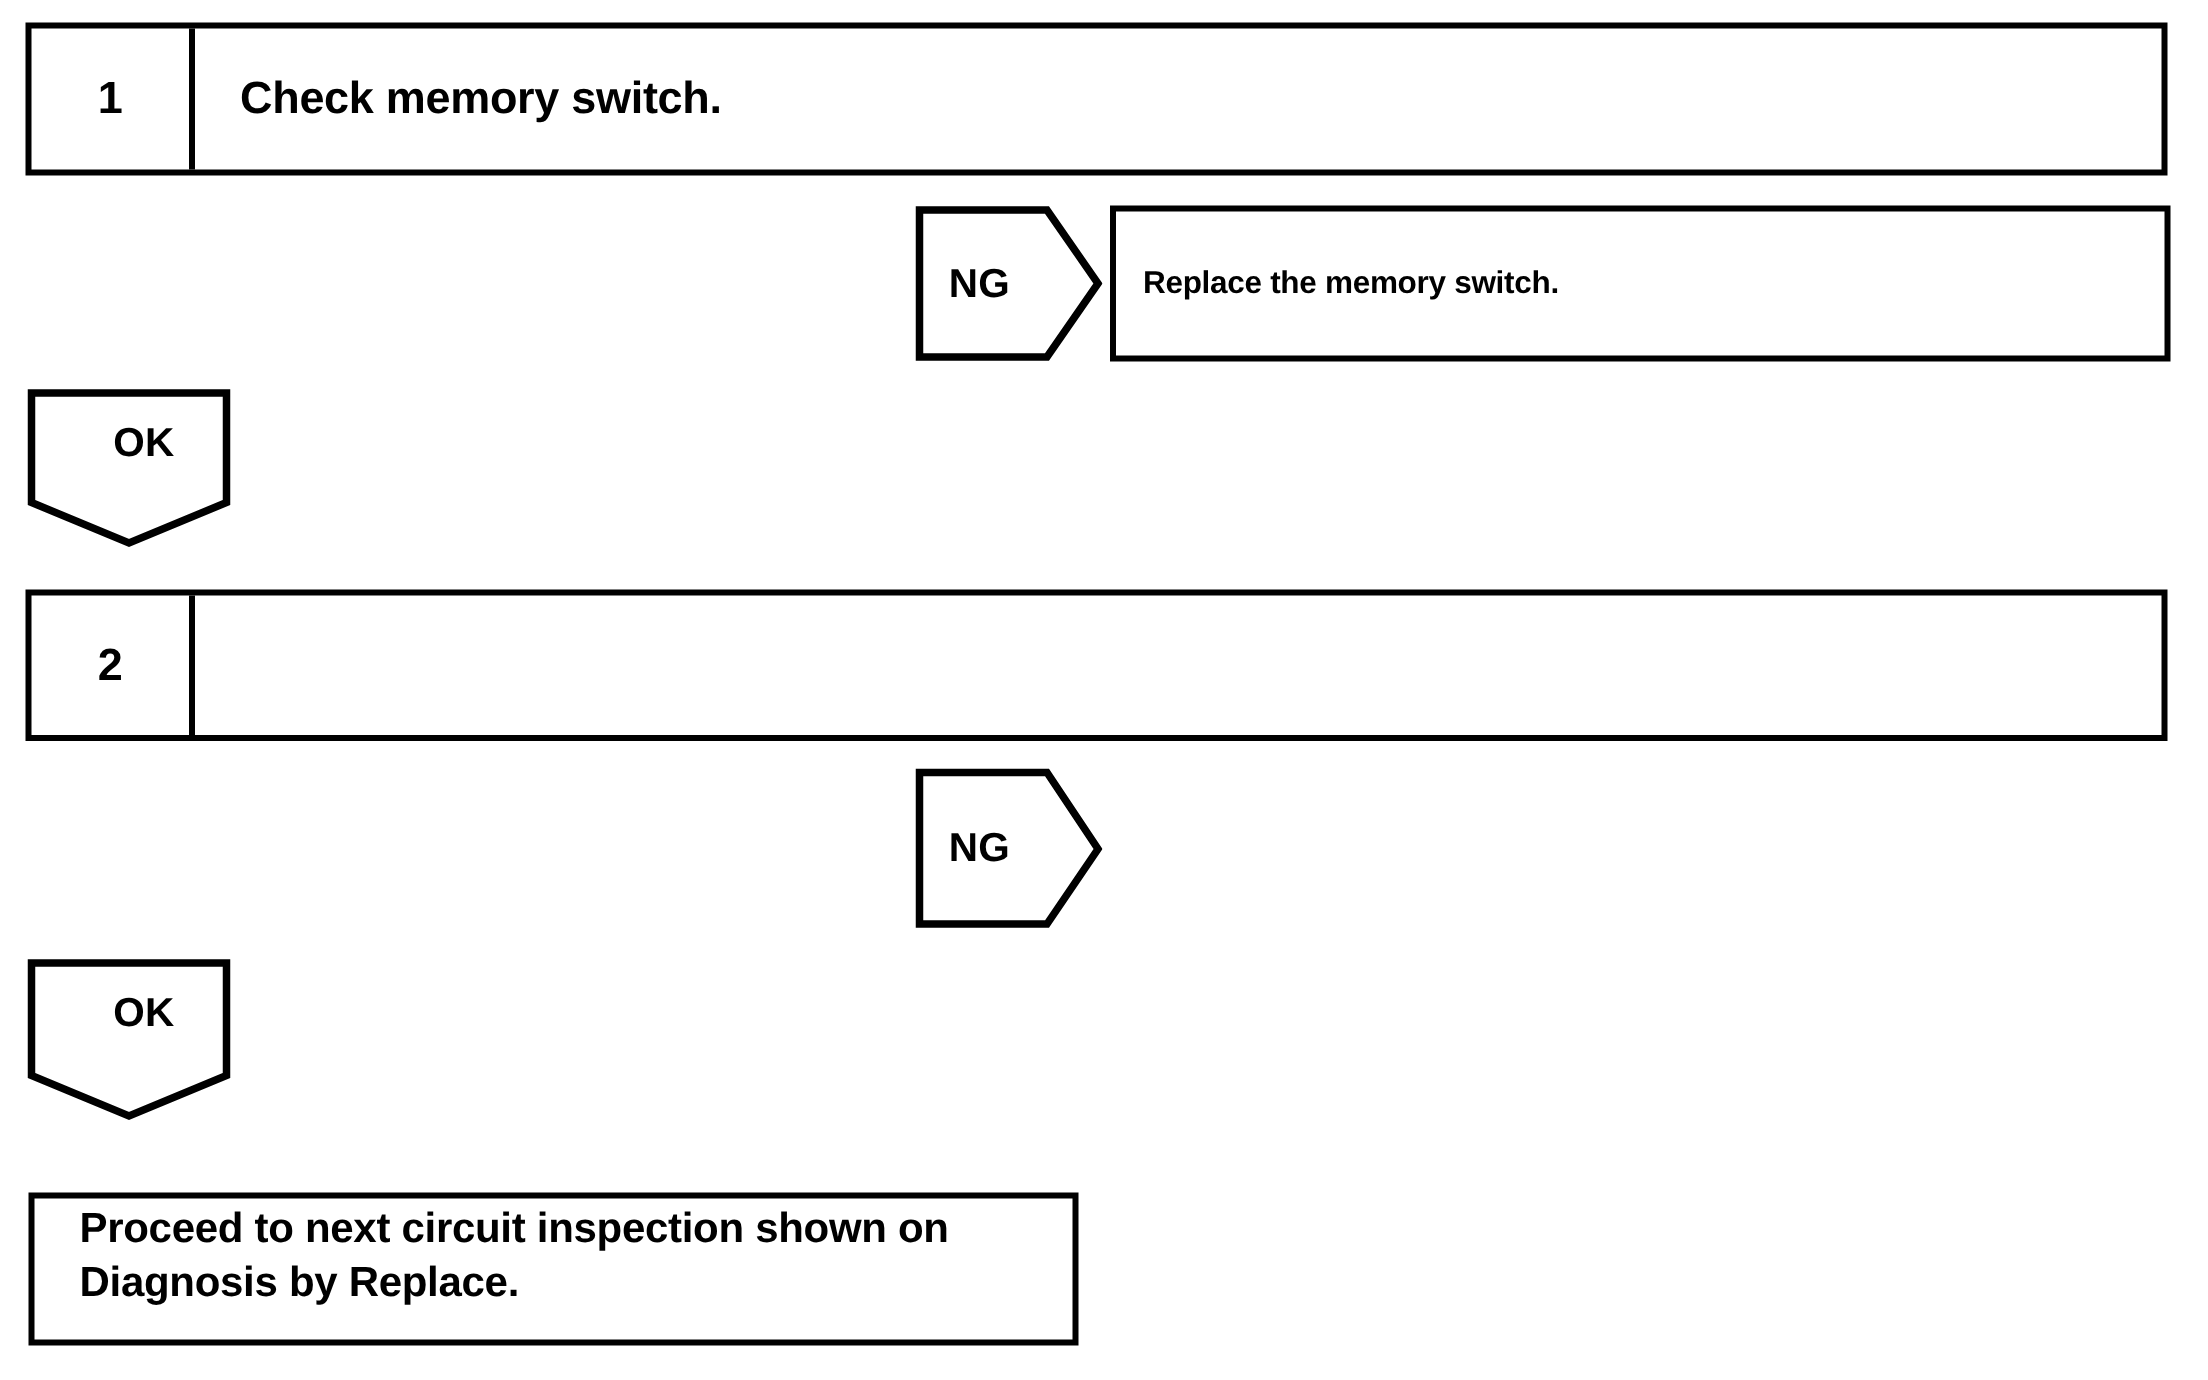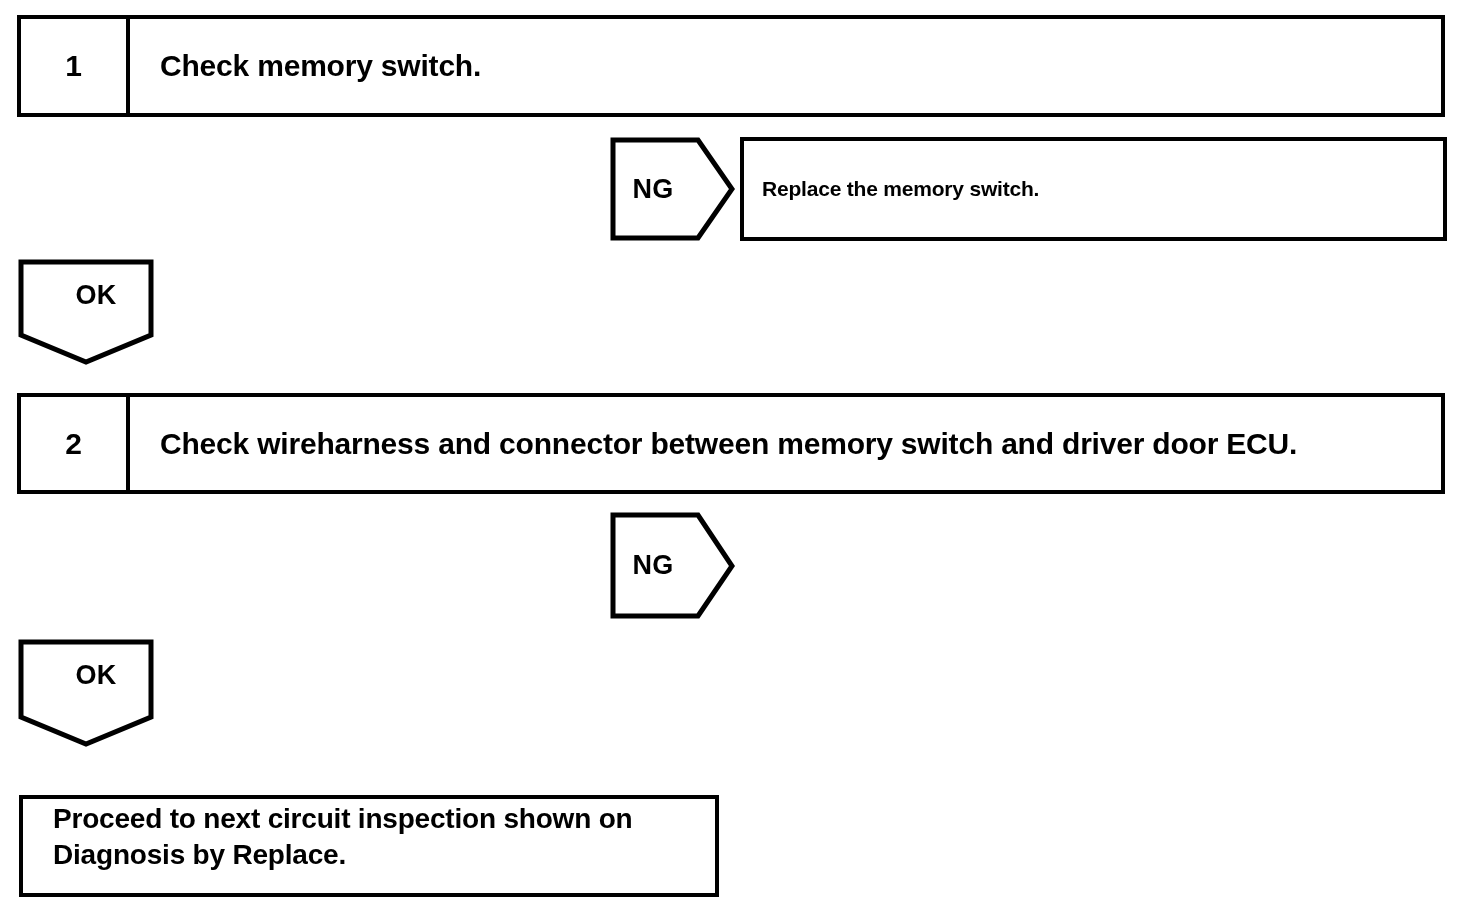--- a/index.html
+++ b/index.html
@@ -145,21 +145,20 @@
 
   <div class="ok-arrow" style="left:18px; top:259px; width:136px; height:106px;">
     <svg width="136" height="106" viewBox="0 0 136 106" aria-hidden="true">
       <polygon points="3,3 133,3 133,76 68,103 3,76" fill="#ffffff" stroke="#000000" stroke-width="5" stroke-linejoin="miter"></polygon>
     </svg>
     <div class="ok-label">OK</div>
   </div>
 
   <div class="step-box" style="left:17px; top:393px; width:1428px; height:101px;">
     <div class="step-num">2</div>
-    <div class="step-text">Check wireharness and connector between memory switch and driver door ECU.</div>
   </div>
 
   <div class="ng-arrow" style="left:610px; top:512px; width:125px; height:107px;">
     <svg width="125" height="107" viewBox="0 0 125 107" aria-hidden="true">
       <polygon points="3,3 88,3 122,54 88,104 3,104" fill="#ffffff" stroke="#000000" stroke-width="5" stroke-linejoin="miter"></polygon>
     </svg>
     <div class="ng-label">NG</div>
   </div>
 
 

